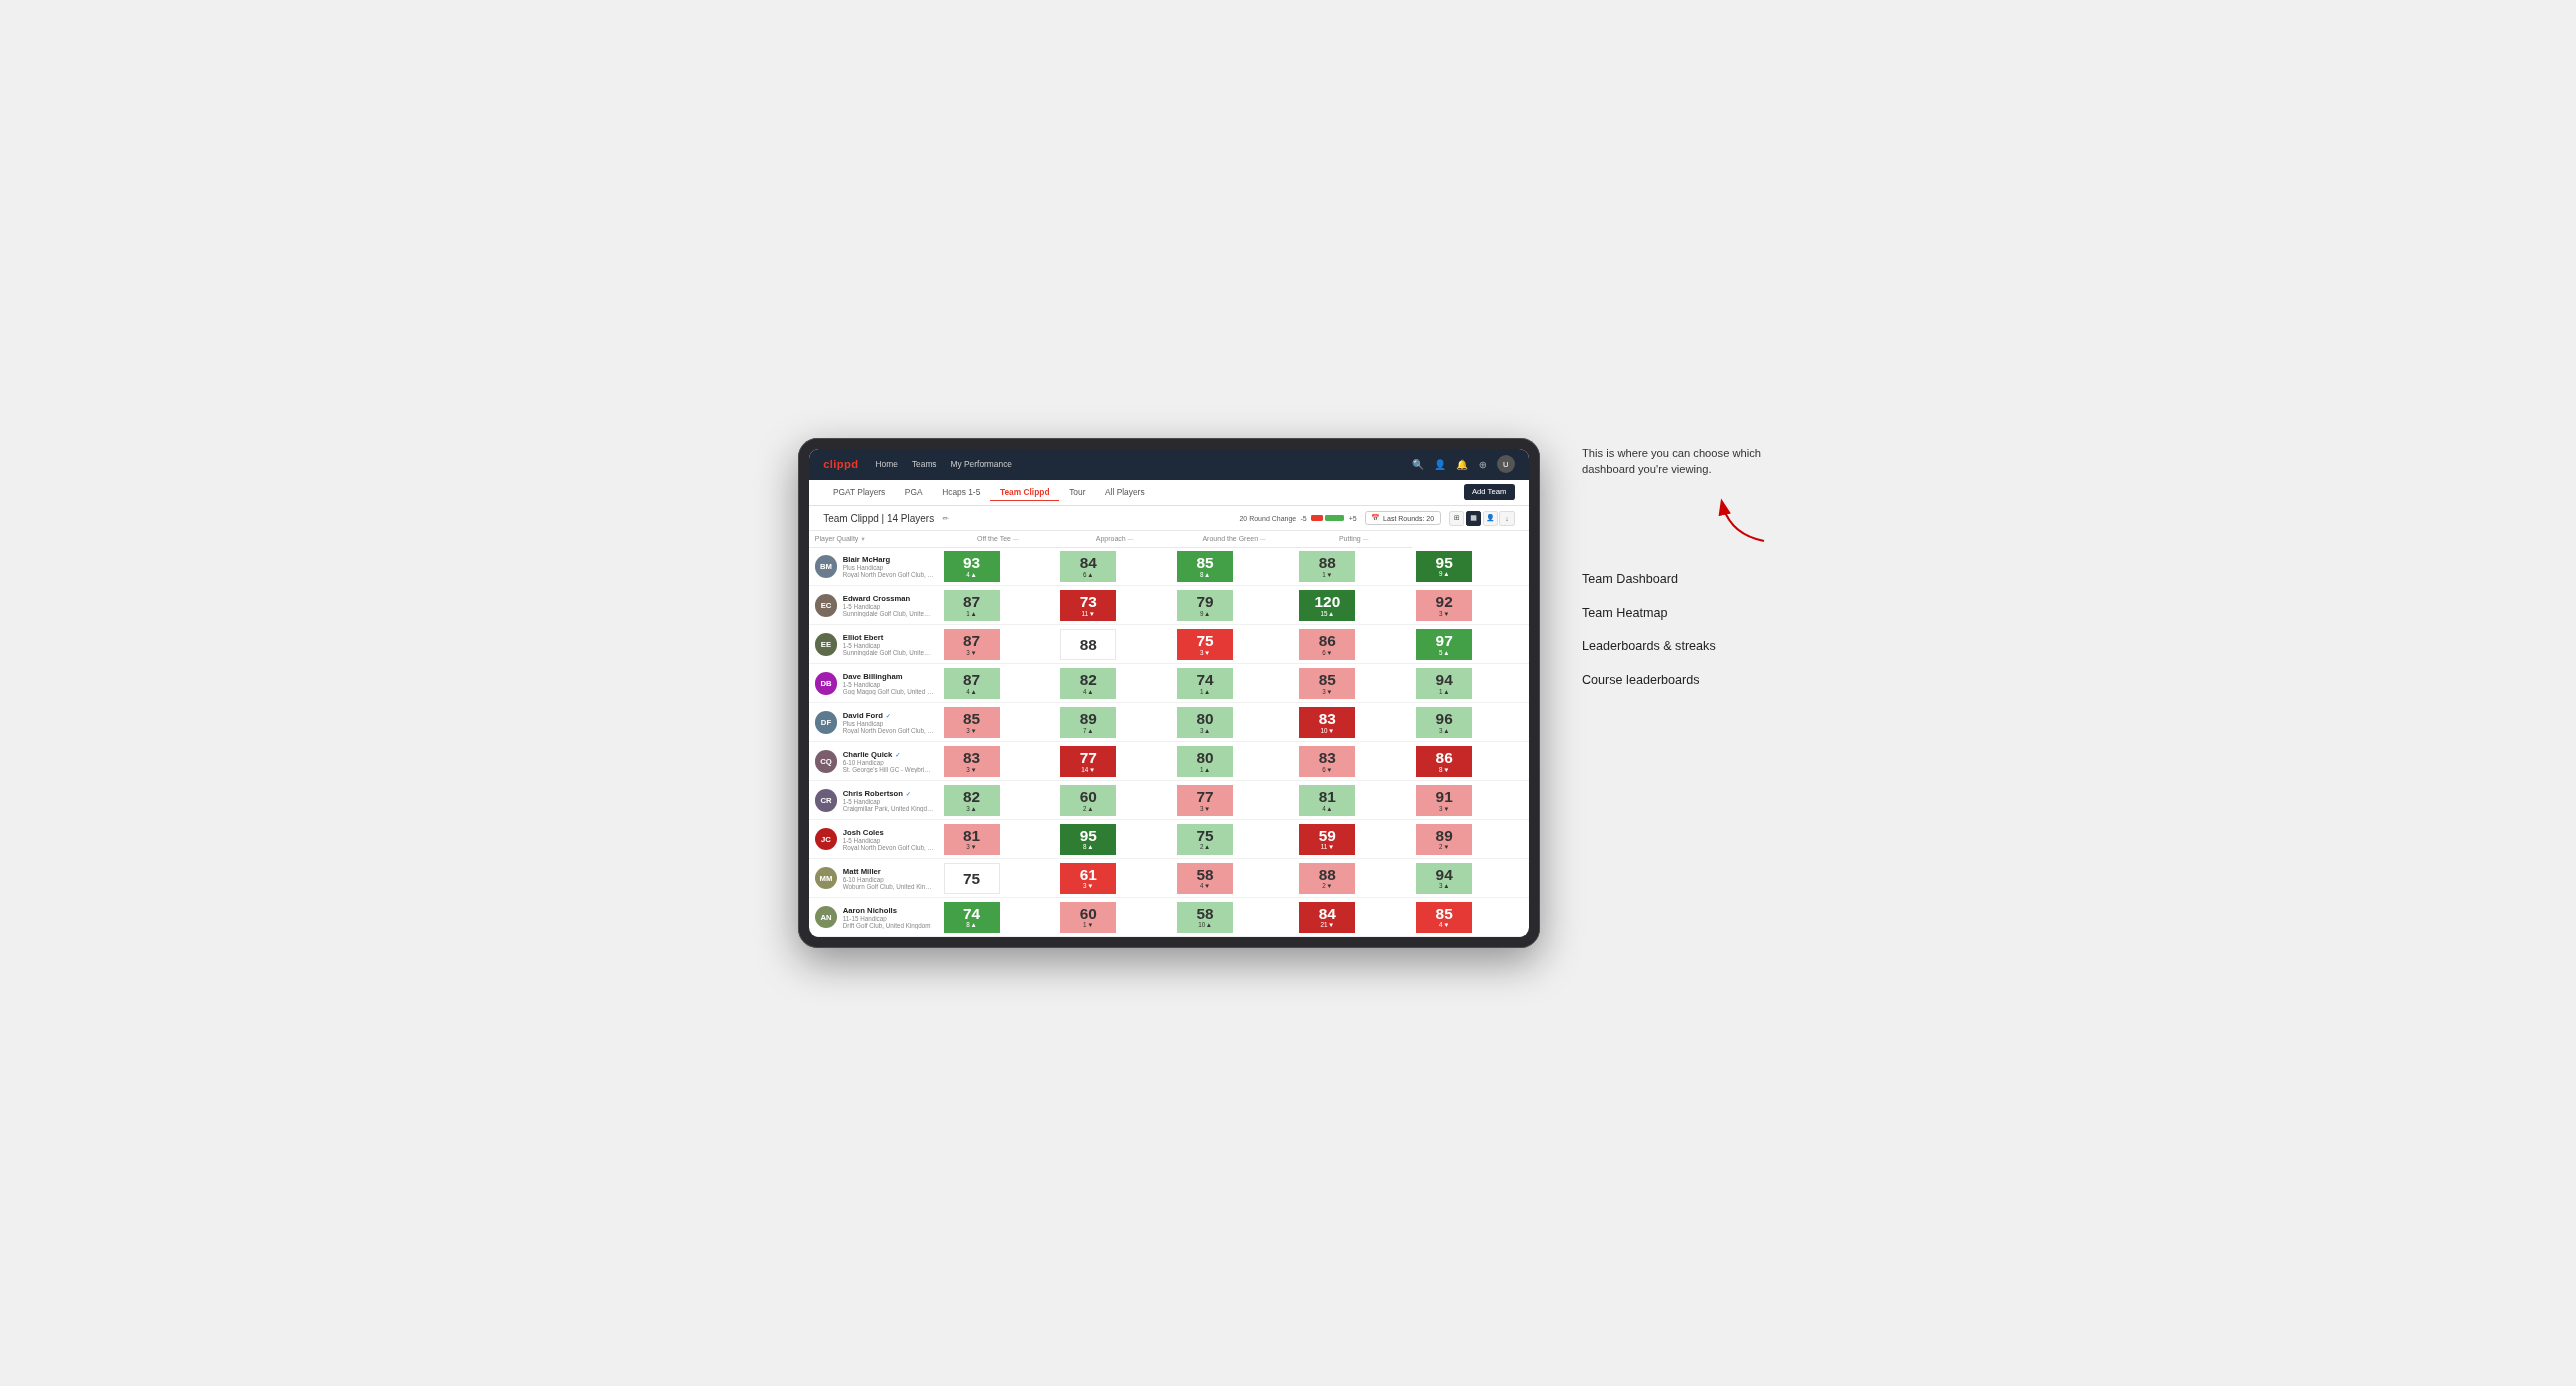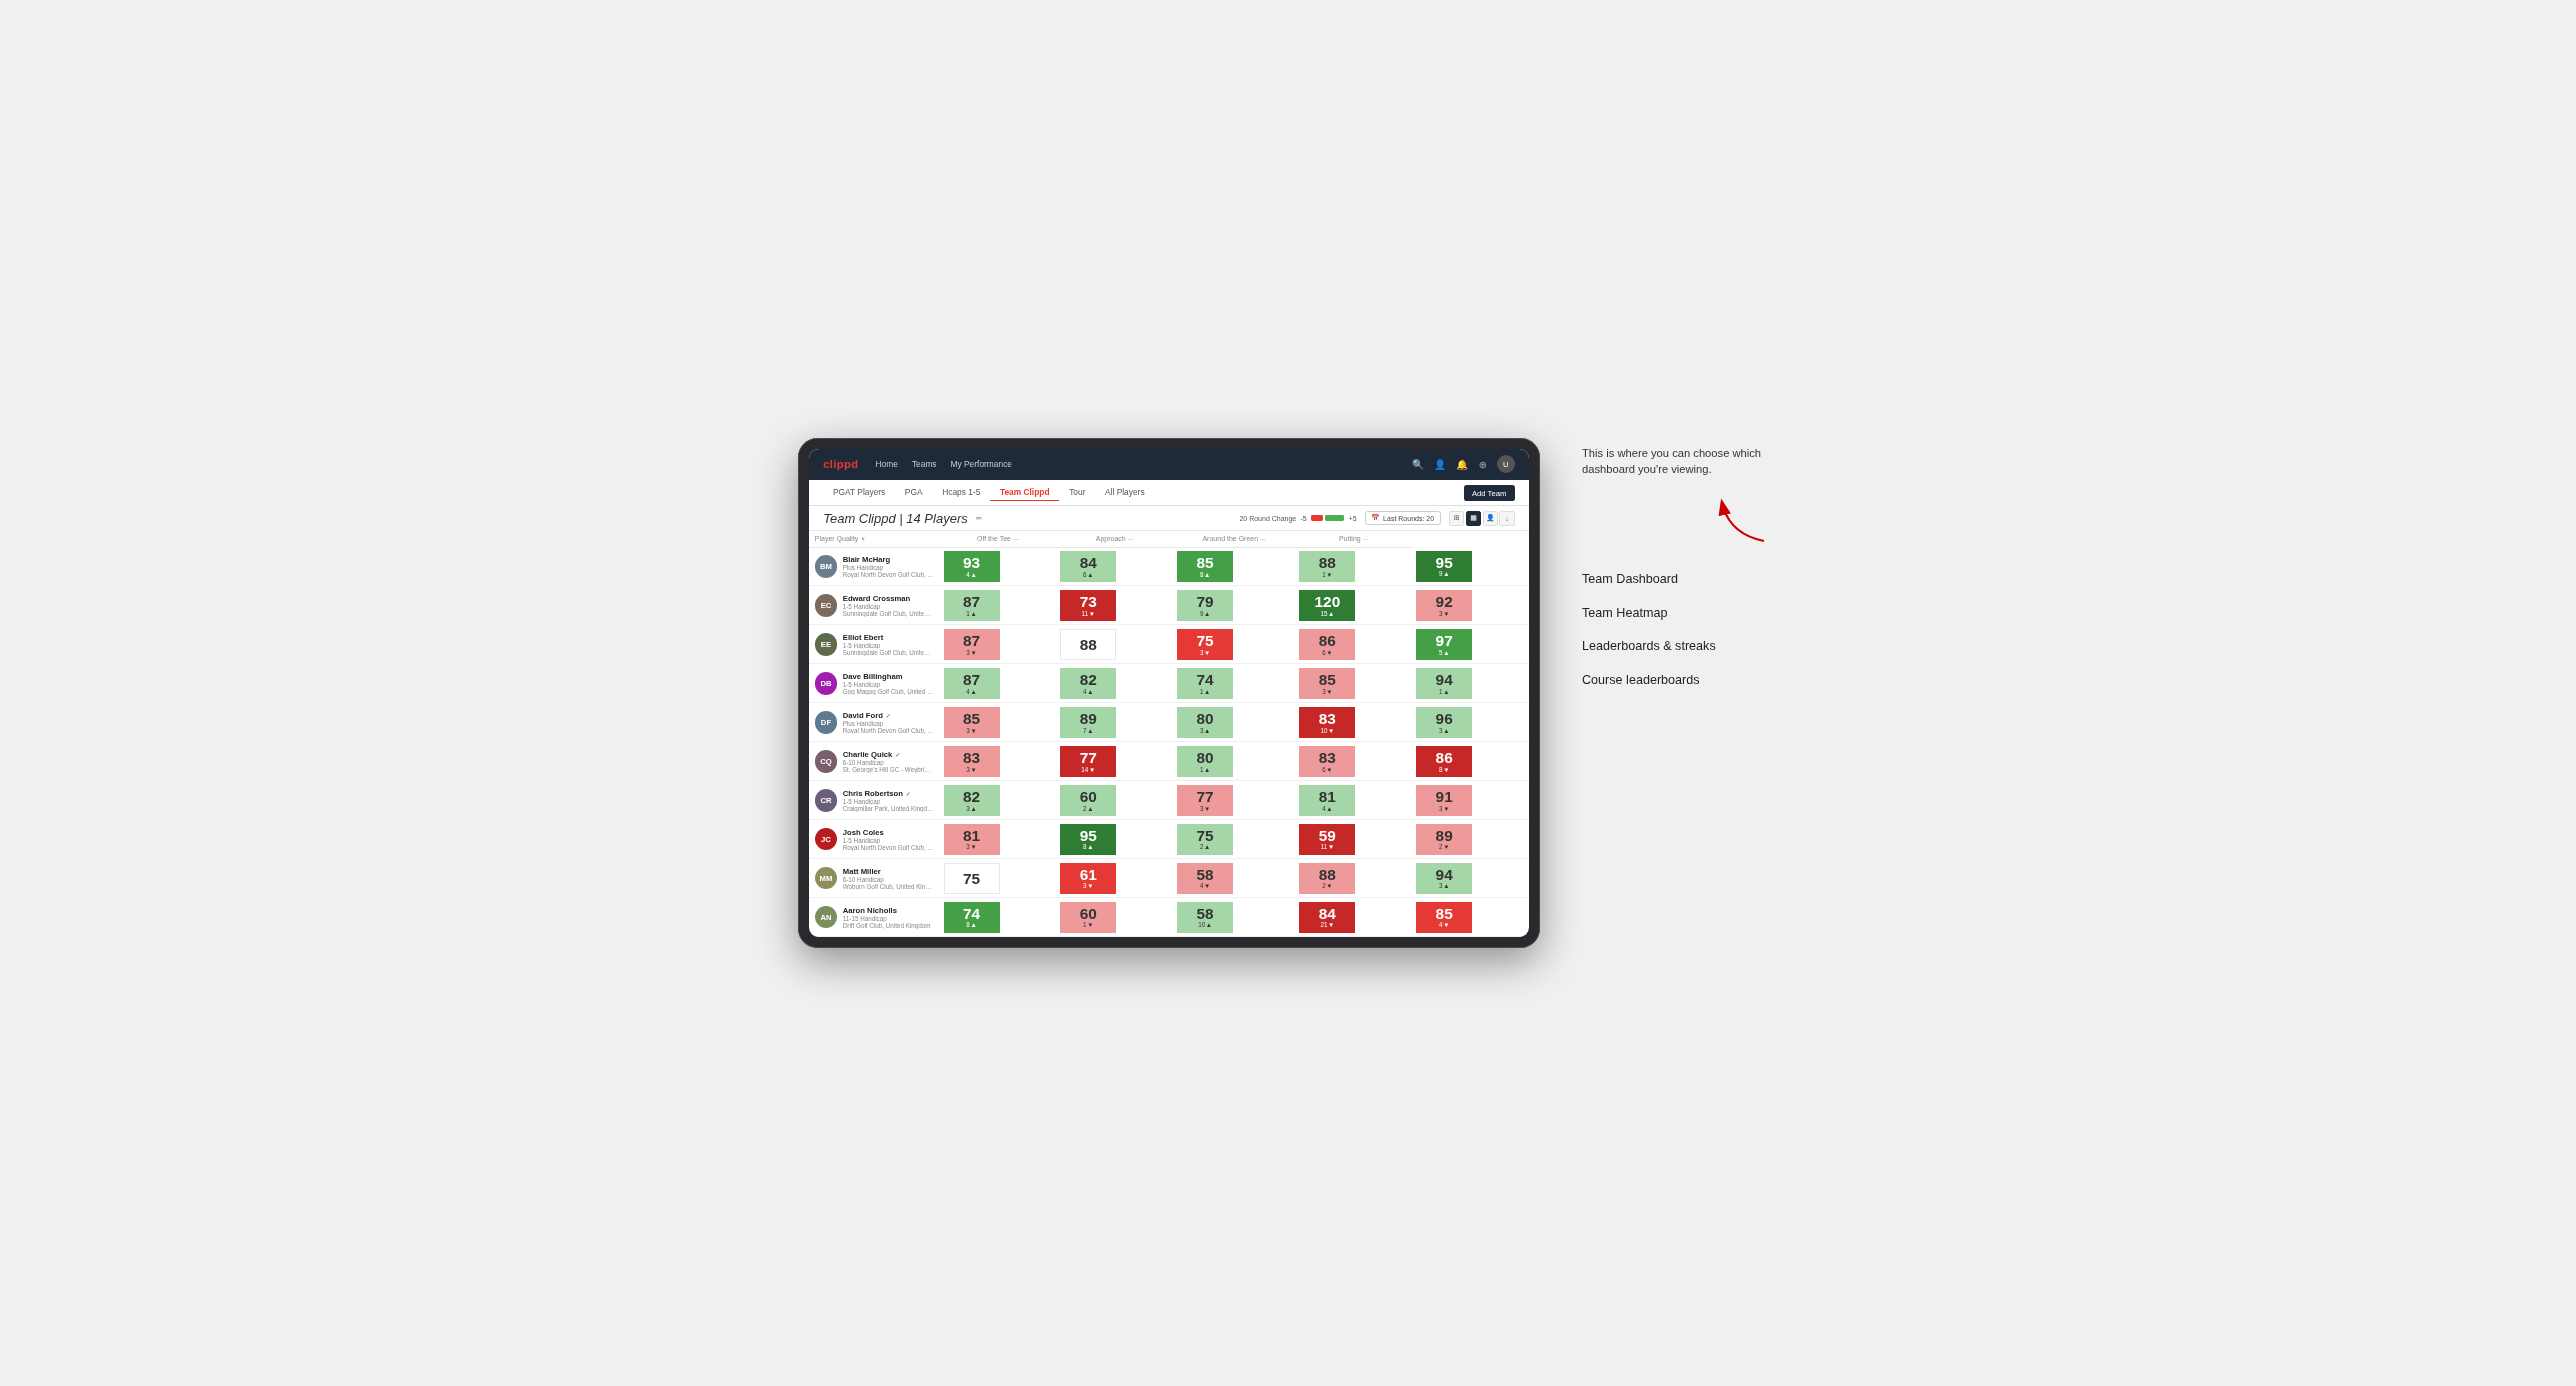--- a/index.html
+++ b/index.html
@@ -90,21 +90,21 @@
       justify-content: center;
       color: #fff;
       font-size: 7.7px;
     }
 
     
     .sub-nav {
       background: #fff;
       border-bottom: 0.7px solid #e0e0e0;
       display: flex;
-      align-items: flex-end;
+      align-items: flex-start;
       padding: 4px 14px;
       height: 26.6px;
       gap: 0;
       justify-content: space-between;
     }
 
     .sub-nav-tabs {
       display: flex;
       gap: 0;
       height: 100%;
@@ -141,24 +141,23 @@
     .table-controls {
       background: #fff;
       display: flex;
       align-items: center;
       padding: 4.2px 14px;
       border-bottom: 0.7px solid #e8e8e8;
       gap: 8.4px;
     }
 
     .team-label {
-      font-size: 13px;
+      font-size: 10px;
       color: #333;
       font-weight: 500;
-      font-style: italic;
     }
 
     .edit-icon {
       color: #888;
       font-size: 7.7px;
       cursor: pointer;
     }
 
     .spacer { flex: 1; }
 

